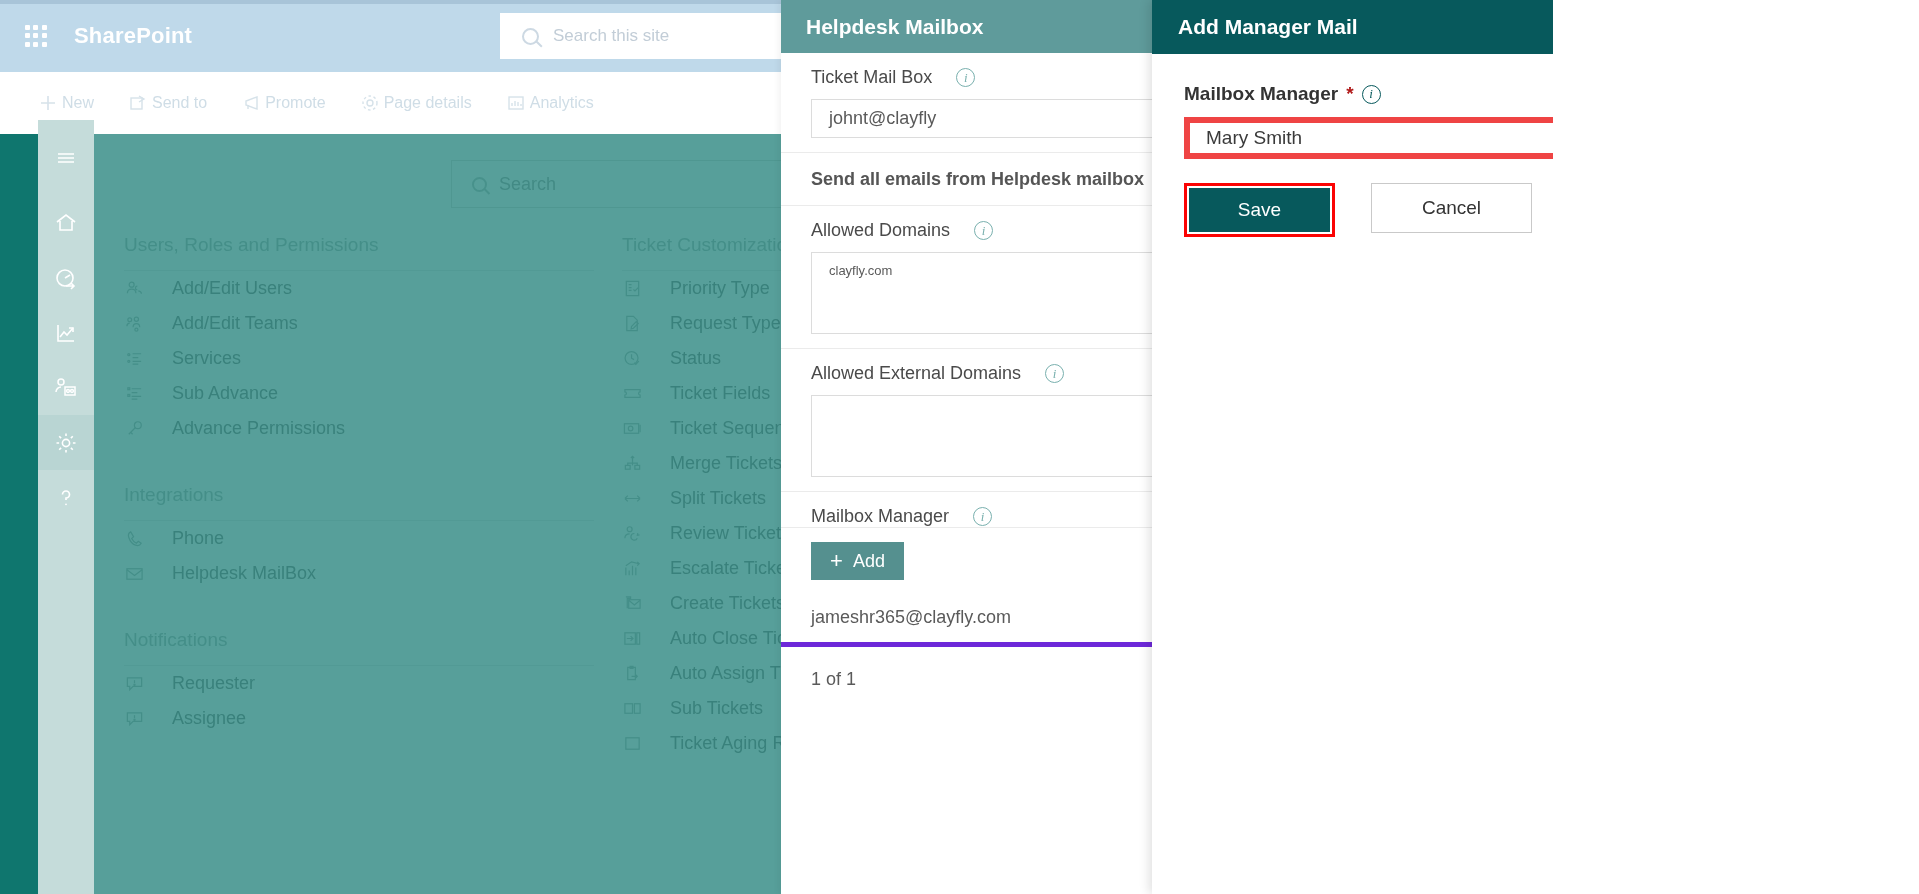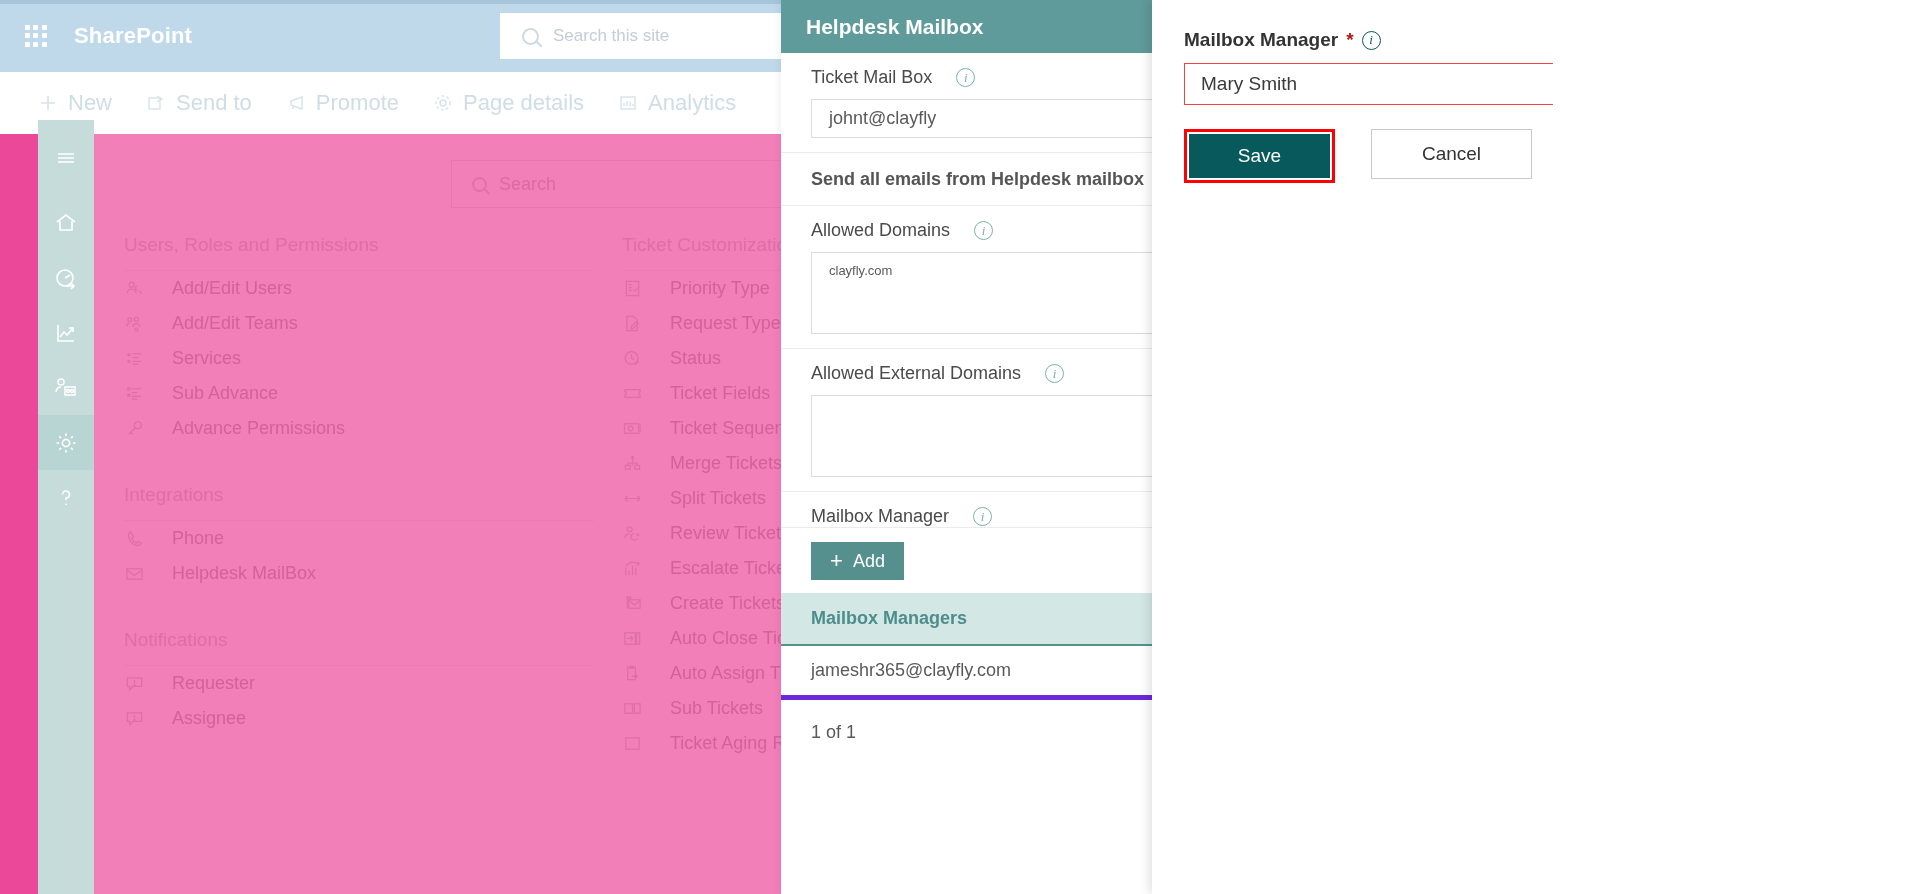--- a/index.html
+++ b/index.html
@@ -3,21 +3,21 @@
 <meta charset="utf-8">
 <style>
   * { box-sizing: border-box; }
   html, body {
     margin: 0; padding: 0;
     width: 1919px; height: 894px;
     overflow: hidden;
     font-family: "Liberation Sans", sans-serif;
     background: #ffffff;
   }
-  #root { position: relative; width: 1553px; height: 894px; overflow: hidden; background:#ec4899; }
+  #root { position: relative; width: 1553px; height: 894px; overflow: hidden; background:#0f766e; }
 
   
   .bg-app { position:absolute; inset:0; }
 
   .sp-topbar {
     position:absolute; left:0; top:0; width:1919px; height:72px;
     background:#bfd9ea; display:flex; align-items:center;
   }
   .sp-topbar .accent-line { position:absolute; left:0; top:0; width:100%; height:4px; background:#a8c4d8; }
   .waffle { margin-left:20px; width:32px; height:32px; display:grid;
@@ -29,21 +29,21 @@
     position:absolute; left:500px; top:13px; width:560px; height:46px;
     background:#ffffff; display:flex; align-items:center; padding-left:22px; gap:14px;
   }
   .sp-search .mag { width:17px; height:17px; border:2px solid #cdd9e3; border-radius:50%; position:relative;}
   .sp-search .mag::after{ content:""; position:absolute; width:2px; height:8px; background:#cdd9e3;
       right:-3px; bottom:-5px; transform:rotate(-45deg); }
   .sp-search .ph { color:#c2cdd7; font-size:17px; }
 
   .cmdbar { position:absolute; left:0; top:72px; width:1919px; height:62px; background:#ffffff;
             display:flex; align-items:center; gap:34px; padding-left:38px; }
-  .cmd { display:flex; align-items:center; gap:10px; color:#cfdde6; font-size:22px; cursor:pointer;text-align:center;}
+  .cmd { display:flex; align-items:center; gap:4px; color:#cfdde6; font-size:16px; cursor:pointer;text-align:center;}
   .cmd svg { opacity:.85 }
 
   .leftrail { position:absolute; left:38px; top:120px; width:56px; height:774px; background:#c5dcda; }
   .rail-item { height:55px; display:flex; align-items:center; justify-content:center; cursor:pointer; }
   .rail-item.active { background:#b9d5d3; }
   .rail-gap { height:10px; }
 
   .content { position:absolute; left:94px; top:134px; right:0; bottom:0; background:#fff;
              filter: saturate(.25) opacity(.30); }
   .content-search { position:absolute; left:357px; top:26px; width:560px; height:48px;
@@ -96,21 +96,21 @@
   .dlg-title { font-size:21px; font-weight:bold; flex:1; }
   .dlg-close { width:40px; height:40px; border:1px solid #517c7d; display:flex;
                align-items:center; justify-content:center; cursor:pointer; }
   .dlg-close svg { stroke:#ffffff; }
   .dlg-body { padding:29px 0 0 32px; }
   .fld-label { font-size:19px; color:#333; display:flex; align-items:center; gap:8px; font-weight:bold; }
   .req { color:#b11a1a; font-weight:bold; }
   .info-i2 { width:19px; height:19px; border:1.5px solid #07595c; border-radius:50%; color:#07595c;
             font-size:13px; font-style:italic; display:flex; align-items:center; justify-content:center;
             font-family:"Liberation Serif", serif; cursor:pointer; font-weight:normal;}
-  .select { margin-top:12px; width:412px; height:42px; border:1px solid #ef4444;
+  .select { margin-top:12px; width:412px; height:42px; border:6px solid #ef4444;
             display:flex; align-items:center; padding:0 14px 0 16px; font-size:19px; color:#3a3a3a; cursor:pointer;}
   .select .val { flex:1 }
   .btn-row { margin-top:24px; display:flex; gap:36px; align-items:flex-start; }
   .save-wrap { border:3px solid #fb0303; padding:2px; }
   .btn-save { width:141px; height:44px; background:#07595c; color:#fff; font-size:19px;
               display:flex; align-items:center; justify-content:center; cursor:pointer; }
   .btn-cancel { width:161px; height:50px; background:#fff; color:#333; font-size:19px;
                 border:1px solid #c9c9c9; display:flex; align-items:center; justify-content:center; cursor:pointer; }
 
   .scroll-track { position:absolute; right:0; top:54px; width:17px; bottom:0; background:#ffffff;
@@ -530,28 +530,35 @@
       </div>
 
       <div style="padding:0 30px;">
         <div class="add-btn">
           <span class="plus">+</span>
           <span>Add</span>
         </div>
       </div>
 
       <div class="mgr-table">
-        <div class="mgr-th">Mailbox Managers</div>
         <div class="mgr-td">jameshr365@clayfly.com</div>
         <div class="mgr-count">1 of 1</div>
       </div>
     </div>
   </div>
 
   <div class="dlg">
+    <div class="dlg-head">
+      <div class="dlg-title">Add Manager Mail</div>
+      <div class="dlg-close">
+        <svg width="22" height="22" viewBox="0 0 22 22" stroke-width="1.8" fill="none">
+            <path d="M5 5l12 12M17 5L5 17"></path>
+          </svg>
+      </div>
+    </div>
 
     <div class="dlg-body">
       <div class="fld-label">
         <span>Mailbox Manager</span>
         <span class="req">*</span>
         <span class="info-i2">i</span>
       </div>
 
       <div class="select">
         <span class="val">Mary Smith</span>

